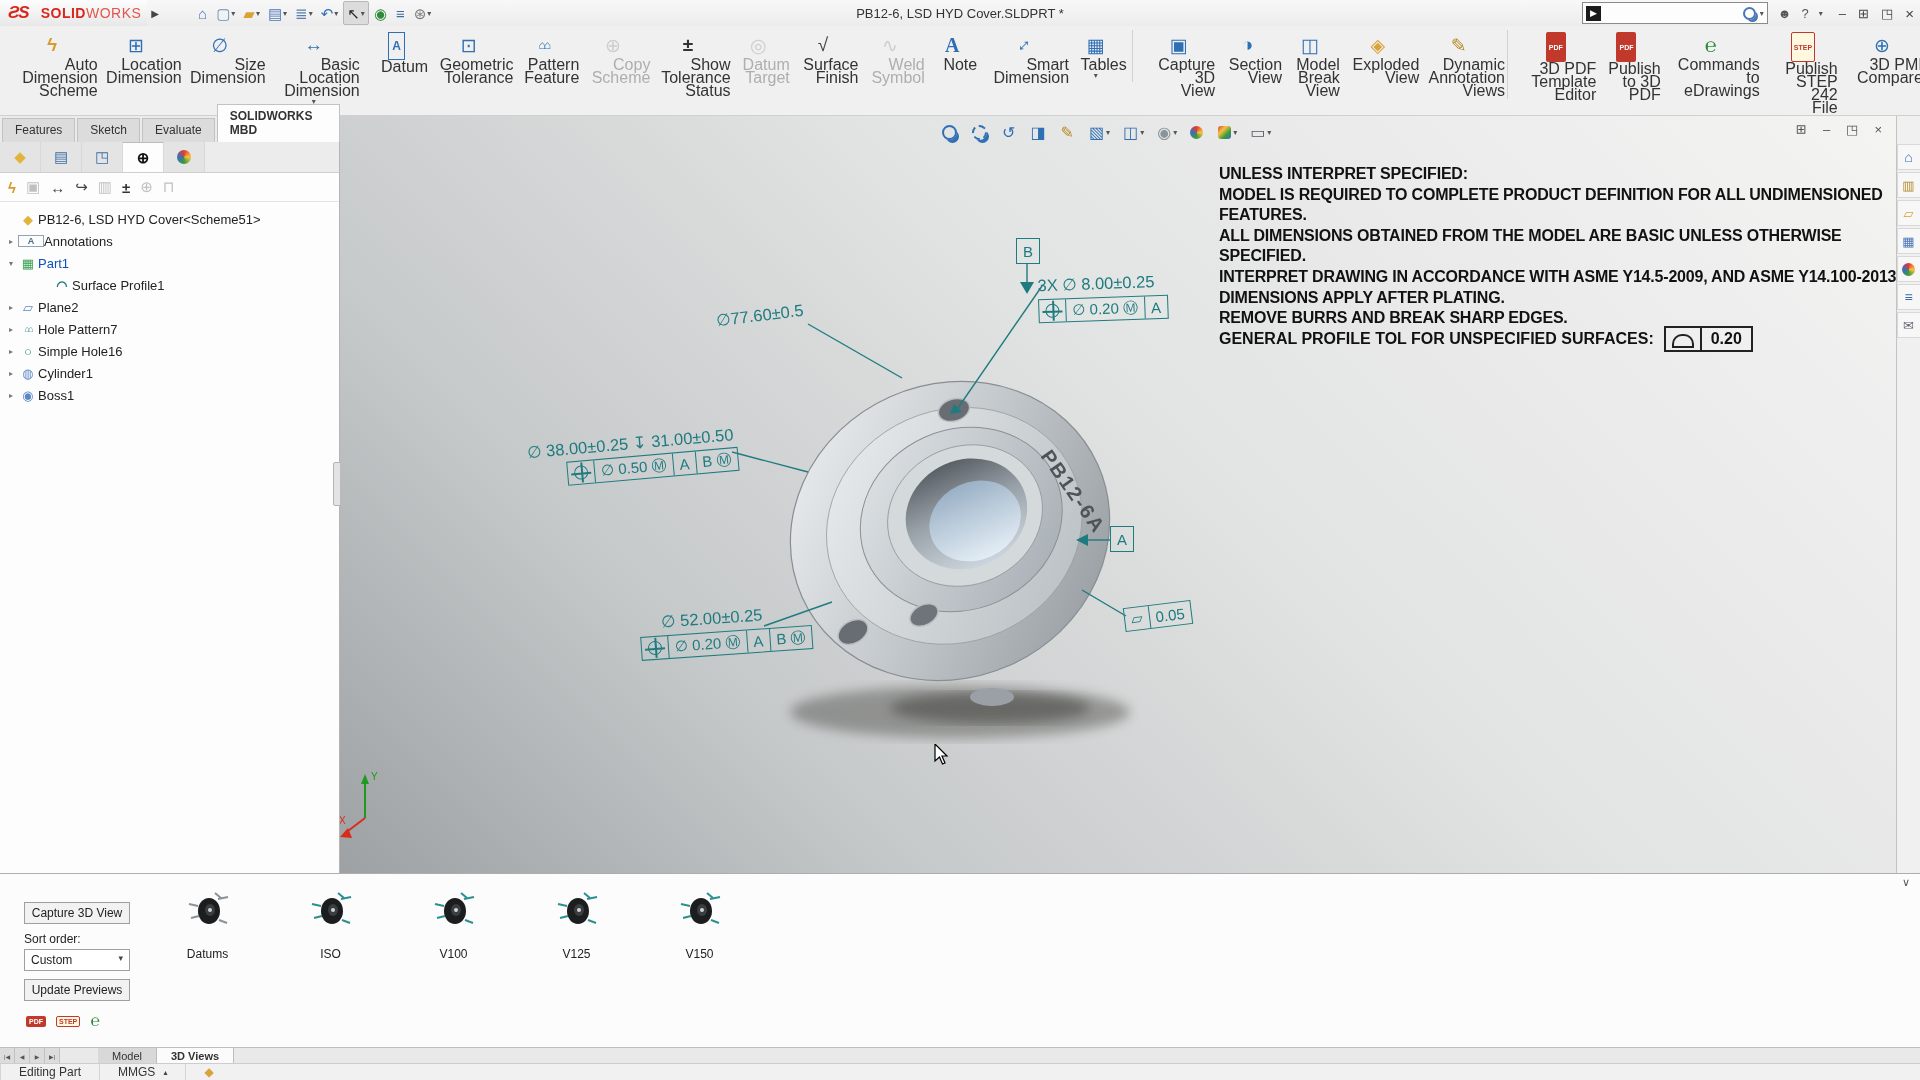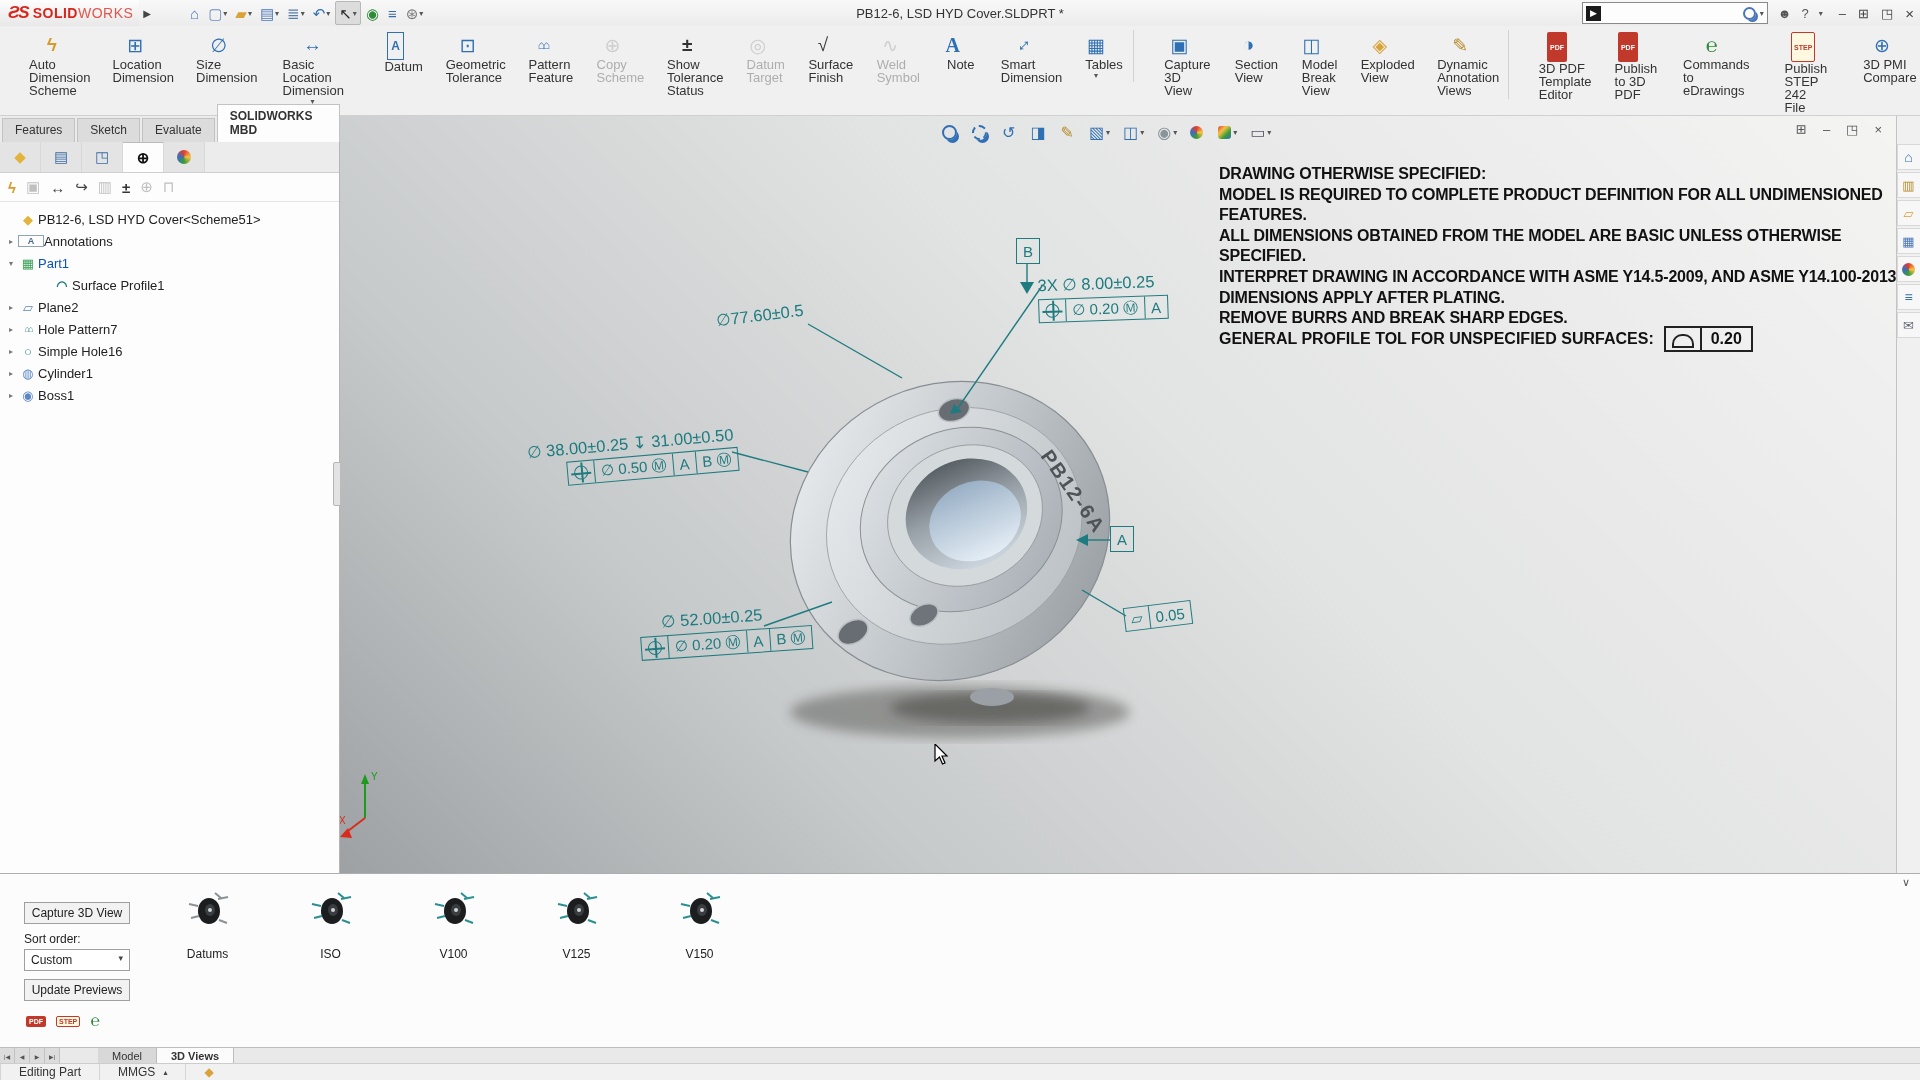--- a/index.html
+++ b/index.html
@@ -3,21 +3,21 @@
 <meta charset="utf-8">
 <style>
   html,body{margin:0;padding:0;background:#555;}
   #app{position:relative;width:1920px;height:1080px;background:#f0f0f0;overflow:hidden;
        font-family:"Liberation Sans",sans-serif;color:#222;}
   
   .titlebar{position:absolute;left:0;top:0;width:1920px;height:26px;
     background:linear-gradient(#f8f8f8,#ececec);border-bottom:1px solid #d5d5d5;
     display:flex;align-items:center;}
   .brand{display:flex;align-items:baseline;padding:0 6px 0 8px;background:linear-gradient(#fdfdfd,#e8e8e8);height:26px;align-items:center;}
-  .brand .mark{color:#d9261c;font-weight:bold;font-style:italic;font-size:17px;letter-spacing:-1px;margin-right:4px;}
+  .brand .mark{color:#d9261c;font-weight:bold;font-style:italic;font-size:17px;letter-spacing:-1px;margin-right:12px;}
   .brand .bold{color:#d9261c;font-weight:bold;font-size:14px;letter-spacing:.5px;}
   .brand .light{color:#e2564d;font-size:14px;letter-spacing:.5px;}
   .flyout{font-size:10px;color:#444;padding:0 10px 0 4px;}
   .qat{display:flex;align-items:center;gap:2px;margin-left:26px;}
   .qbtn{display:flex;align-items:center;height:22px;padding:0 3px;border-radius:2px;}
   .qbtn[data-state="pressed"]{background:#dcdcdc;border:1px solid #b8b8b8;}
   .qglyph{font-size:15px;line-height:1;}
   .qcaret{font-size:8px;color:#555;margin-left:1px;}
   .doc-title{position:absolute;left:50%;transform:translateX(-50%);font-size:13px;color:#333;white-space:nowrap;}
   .tb-right{position:absolute;right:6px;top:2px;display:flex;align-items:center;gap:10px;}
@@ -28,21 +28,21 @@
   .searchbox .sc{font-size:8px;color:#555;}
   .tbi{font-size:13px;color:#555;}
   .winbtns{display:flex;gap:12px;align-items:center;margin-left:6px;}
   .winbtns span{font-size:13px;color:#444;}
   
   .ribbon{position:absolute;left:0;top:26px;width:1920px;height:90px;background:#f0f0f0;
     border-bottom:1px solid #d0d0d0;display:flex;align-items:flex-start;padding:4px 0 0 10px;box-sizing:border-box;}
   .rbtn{display:flex;flex-direction:column;align-items:center;min-width:46px;max-width:92px;padding:2px 5px;margin:0 1px;}
   .rbtn[data-div="1"]{border-right:1px solid #d2d2d2;padding-right:12px;margin-right:10px;}
   .ricon{height:26px;display:flex;align-items:center;justify-content:center;font-size:19px;color:#2f6fb4;}
-  .rlabel{font-size:13px;line-height:13px;text-align:left;white-space:pre-line;color:#333;margin-left:16px;}
+  .rlabel{font-size:16px;line-height:13px;text-align:right;white-space:pre-line;color:#333;margin-left:16px;}
   .rcaret{font-size:8px;color:#555;line-height:9px;}
   .rbtn[data-state="disabled"] .rlabel{color:#aeaeae;}
   .rbtn[data-state="disabled"] .ricon{color:#c2c2c2 !important;filter:grayscale(1);opacity:.75;}
   
   .tabrow{position:absolute;left:0;top:116px;width:340px;height:26px;background:#eceaeb;border-bottom:1px solid #c8c8c8;display:flex;align-items:flex-end;}
   .dtab{font-size:12px;padding:4px 12px 5px;background:#dcdcdc;border:1px solid #c2c2c2;border-bottom:none;margin-left:2px;color:#333;}
   .dtab[data-state="active"]{background:#fdfdfd;font-weight:bold;}
   
   .leftpanel{position:absolute;left:0;top:142px;width:340px;height:731px;background:#fdfdfd;border-right:1px solid #b5b5b5;box-sizing:border-box;}
   .cmtabs{display:flex;height:30px;background:#ececec;border-bottom:1px solid #cfcfcf;}
@@ -631,21 +631,21 @@
 
     <div class="cwbtns">
       <span style="transform:rotate(90deg);display:inline-block;">⊞</span>
       <span>–</span>
       <span>◳</span>
       <span>×</span>
     </div>
 
     <div class="notes">
 
-    <div>DRAWING OTHERWISE SPECIFIED:</div>
+    <div>UNLESS INTERPRET SPECIFIED:</div>
         <div>MODEL IS REQUIRED TO COMPLETE PRODUCT DEFINITION FOR ALL UNDIMENSIONED FEATURES.</div>
         <div>ALL DIMENSIONS OBTAINED FROM THE MODEL ARE BASIC UNLESS OTHERWISE SPECIFIED.</div>
         <div>INTERPRET DRAWING IN ACCORDANCE WITH ASME Y14.5-2009, AND ASME Y14.100-2013.</div>
         <div>DIMENSIONS APPLY AFTER PLATING.</div>
         <div>REMOVE BURRS AND BREAK SHARP EDGES.</div>
       </div>
     <div class="profrow">
       <span>GENERAL PROFILE TOL FOR UNSPECIFIED SURFACES:</span>
       <span class="profbox">
         <span class="c1">

